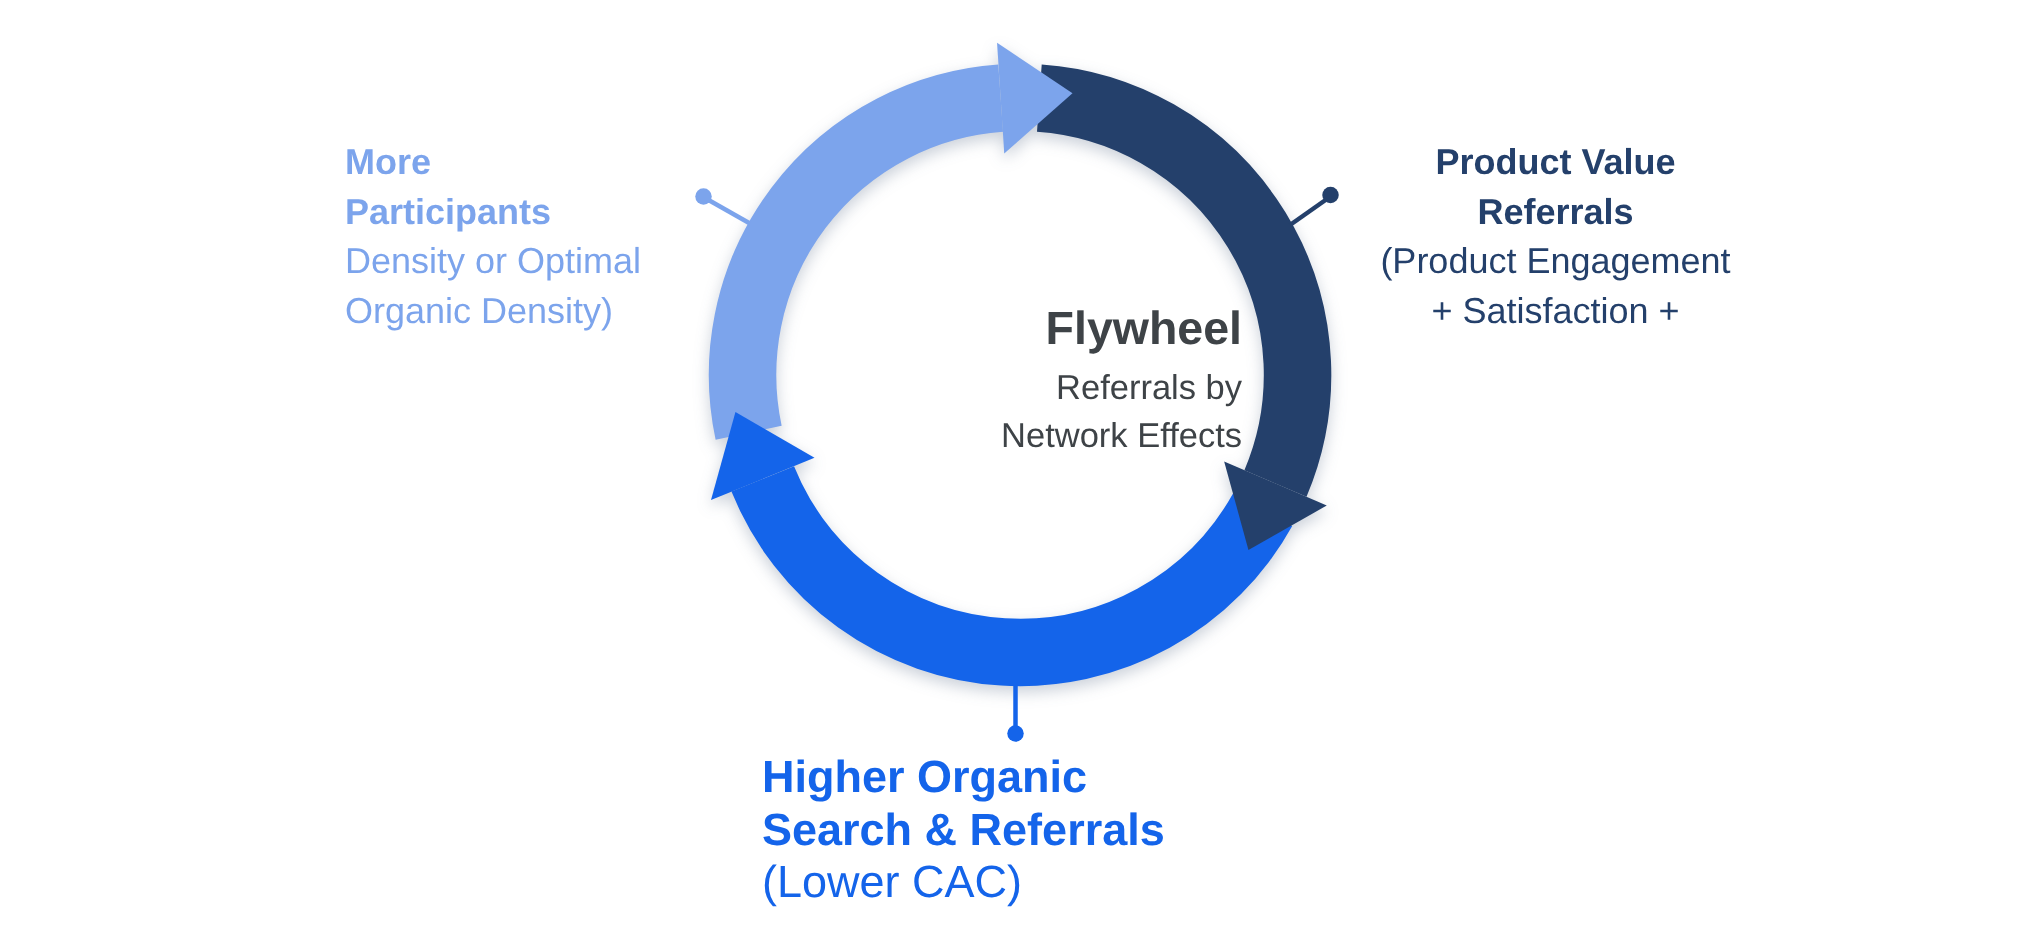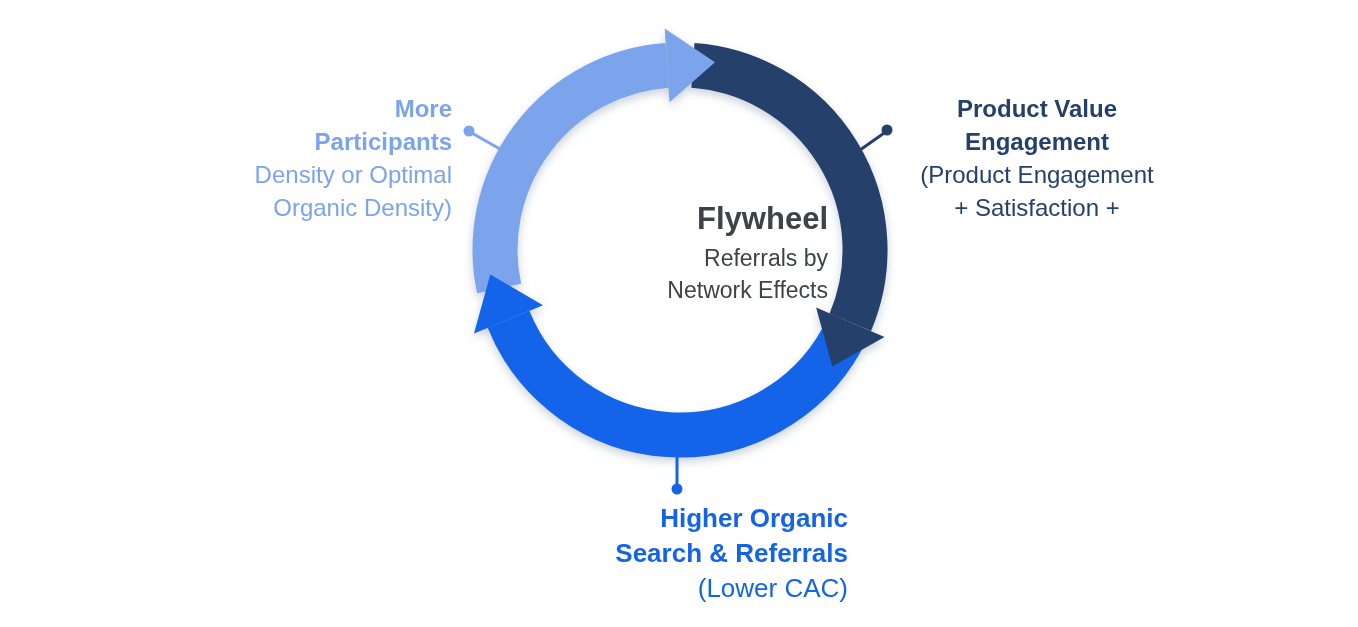--- a/index.html
+++ b/index.html
@@ -35,37 +35,37 @@
   .label {
     position: absolute;
     font-size: 24px;
     line-height: 33px;
   }
   .label .bold { font-weight: bold; }
   .label-left {
     left: 230px;
     top: 92px;
     width: 222px;
-    text-align: right;
+    text-align: left;
     color: var(--c-light);
   }
   .label-right {
     left: 907px;
     top: 92px;
     width: 260px;
     text-align: center;
     color: var(--c-dark);
   }
   .label-bottom {
     left: 508px;
     top: 501px;
     width: 340px;
-    text-align: right;
+    text-align: left;
     color: var(--c-mid);
-    font-size: 26px;
+    font-size: 30px;
     line-height: 35px;
   }
   .center-label {
     position: absolute;
     left: 528px;
     top: 201px;
     width: 300px;
     text-align: right;
     color: var(--c-center);
   }
@@ -110,21 +110,21 @@
 
   <div class="label label-left">
     <div class="bold">More</div>
     <div class="bold">Participants</div>
     <div>Density or Optimal</div>
     <div>Organic Density)</div>
   </div>
 
   <div class="label label-right">
     <div class="bold">Product Value</div>
-    <div class="bold">Engagement</div>
+    <div class="bold">Referrals</div>
     <div>(Product Engagement</div>
     <div>+ Satisfaction +</div>
   </div>
 
   <div class="label label-bottom">
     <div class="bold">Higher Organic</div>
     <div class="bold">Search &amp; Referrals</div>
     <div>(Lower CAC)</div>
   </div>
 

